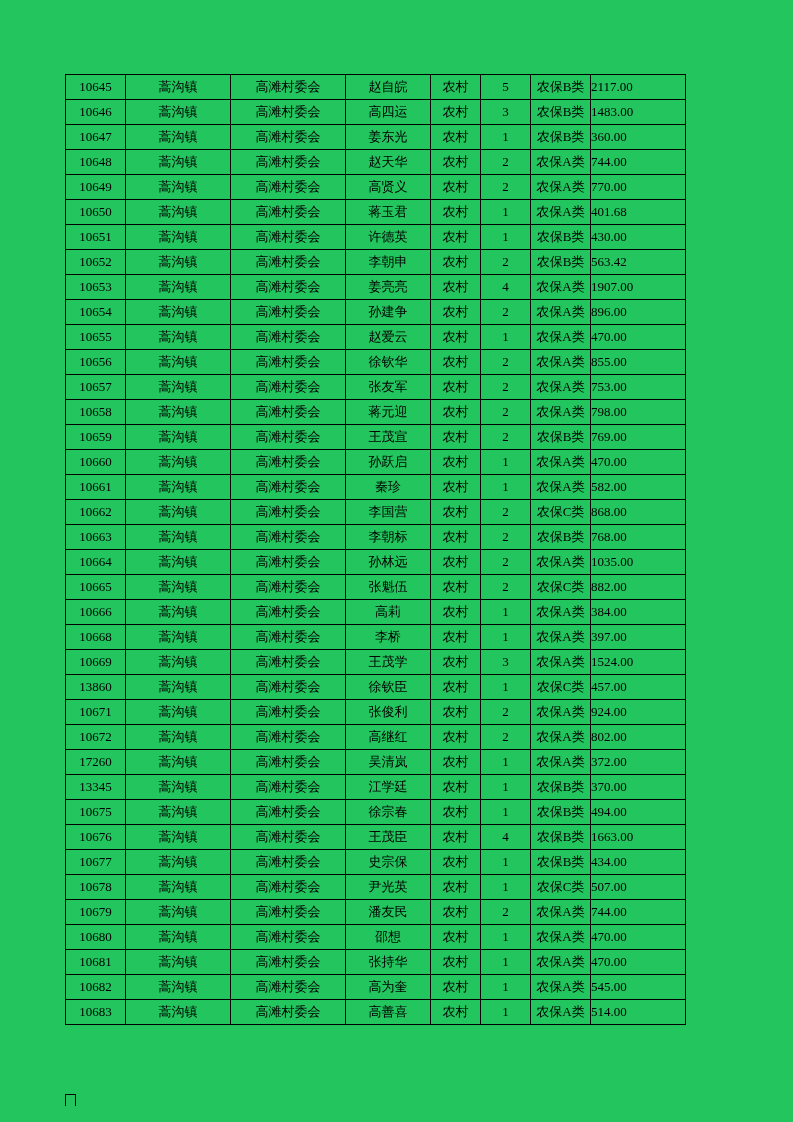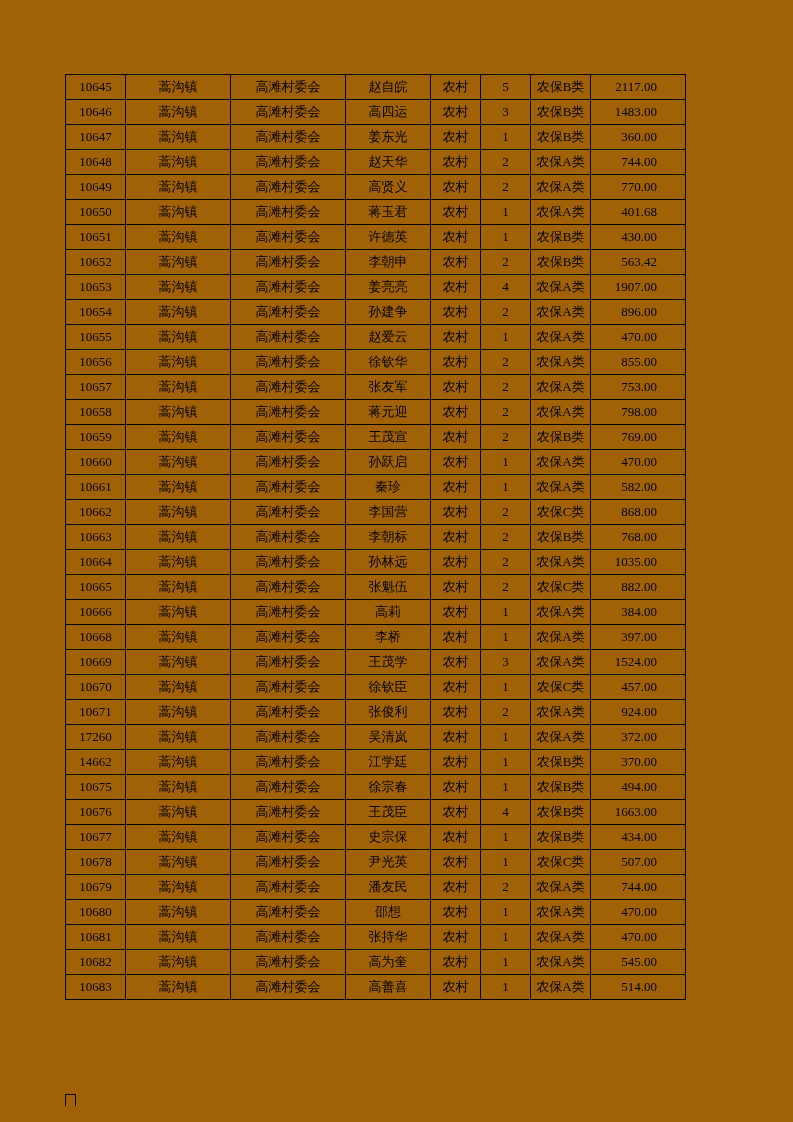--- a/index.html
+++ b/index.html
@@ -4,21 +4,21 @@
 <style>
   html, body {
     margin: 0;
     padding: 0;
     background: #ffffff;
   }
   .page {
     position: relative;
     width: 793px;
     height: 1122px;
-    background: #a16207;
+    background: #22c55e;
     overflow: hidden;
     font-family: "Liberation Serif", "DejaVu Serif", serif;
     color: #000000;
   }
   table.data-table {
     position: absolute;
     left: 65px;
     top: 74px;
     width: 620px;
     border-collapse: collapse;
@@ -29,21 +29,21 @@
     height: 24px;
     padding: 0;
     font-size: 13px;
     line-height: 24px;
     text-align: center;
     white-space: nowrap;
     overflow: hidden;
   }
   
   table.data-table td.col-7 {
-    text-align: right;
+    text-align: left;
     padding-right: 28px;
   }
   col.c0 { width: 60px; }
   col.c1 { width: 105px; }
   col.c2 { width: 115px; }
   col.c3 { width: 85px; }
   col.c4 { width: 50px; }
   col.c5 { width: 50px; }
   col.c6 { width: 60px; }
   col.c7 { width: 95px; }
@@ -309,51 +309,61 @@
           <td class="col-0">10669</td>
           <td class="col-1">蒿沟镇</td>
           <td class="col-2">高滩村委会</td>
           <td class="col-3">王茂学</td>
           <td class="col-4">农村</td>
           <td class="col-5">3</td>
           <td class="col-6">农保A类</td>
           <td class="col-7">1524.00</td>
         </tr>
         <tr>
-          <td class="col-0">10670</td>
+          <td class="col-0">13860</td>
           <td class="col-1">蒿沟镇</td>
           <td class="col-2">高滩村委会</td>
           <td class="col-3">徐钦臣</td>
           <td class="col-4">农村</td>
           <td class="col-5">1</td>
           <td class="col-6">农保C类</td>
           <td class="col-7">457.00</td>
         </tr>
         <tr>
           <td class="col-0">10671</td>
           <td class="col-1">蒿沟镇</td>
           <td class="col-2">高滩村委会</td>
           <td class="col-3">张俊利</td>
           <td class="col-4">农村</td>
           <td class="col-5">2</td>
           <td class="col-6">农保A类</td>
           <td class="col-7">924.00</td>
         </tr>
         <tr>
+          <td class="col-0">10672</td>
+          <td class="col-1">蒿沟镇</td>
+          <td class="col-2">高滩村委会</td>
+          <td class="col-3">高继红</td>
+          <td class="col-4">农村</td>
+          <td class="col-5">2</td>
+          <td class="col-6">农保A类</td>
+          <td class="col-7">802.00</td>
+        </tr>
+        <tr>
           <td class="col-0">17260</td>
           <td class="col-1">蒿沟镇</td>
           <td class="col-2">高滩村委会</td>
           <td class="col-3">吴清岚</td>
           <td class="col-4">农村</td>
           <td class="col-5">1</td>
           <td class="col-6">农保A类</td>
           <td class="col-7">372.00</td>
         </tr>
         <tr>
-          <td class="col-0">14662</td>
+          <td class="col-0">13345</td>
           <td class="col-1">蒿沟镇</td>
           <td class="col-2">高滩村委会</td>
           <td class="col-3">江学廷</td>
           <td class="col-4">农村</td>
           <td class="col-5">1</td>
           <td class="col-6">农保B类</td>
           <td class="col-7">370.00</td>
         </tr>
         <tr>
           <td class="col-0">10675</td>

